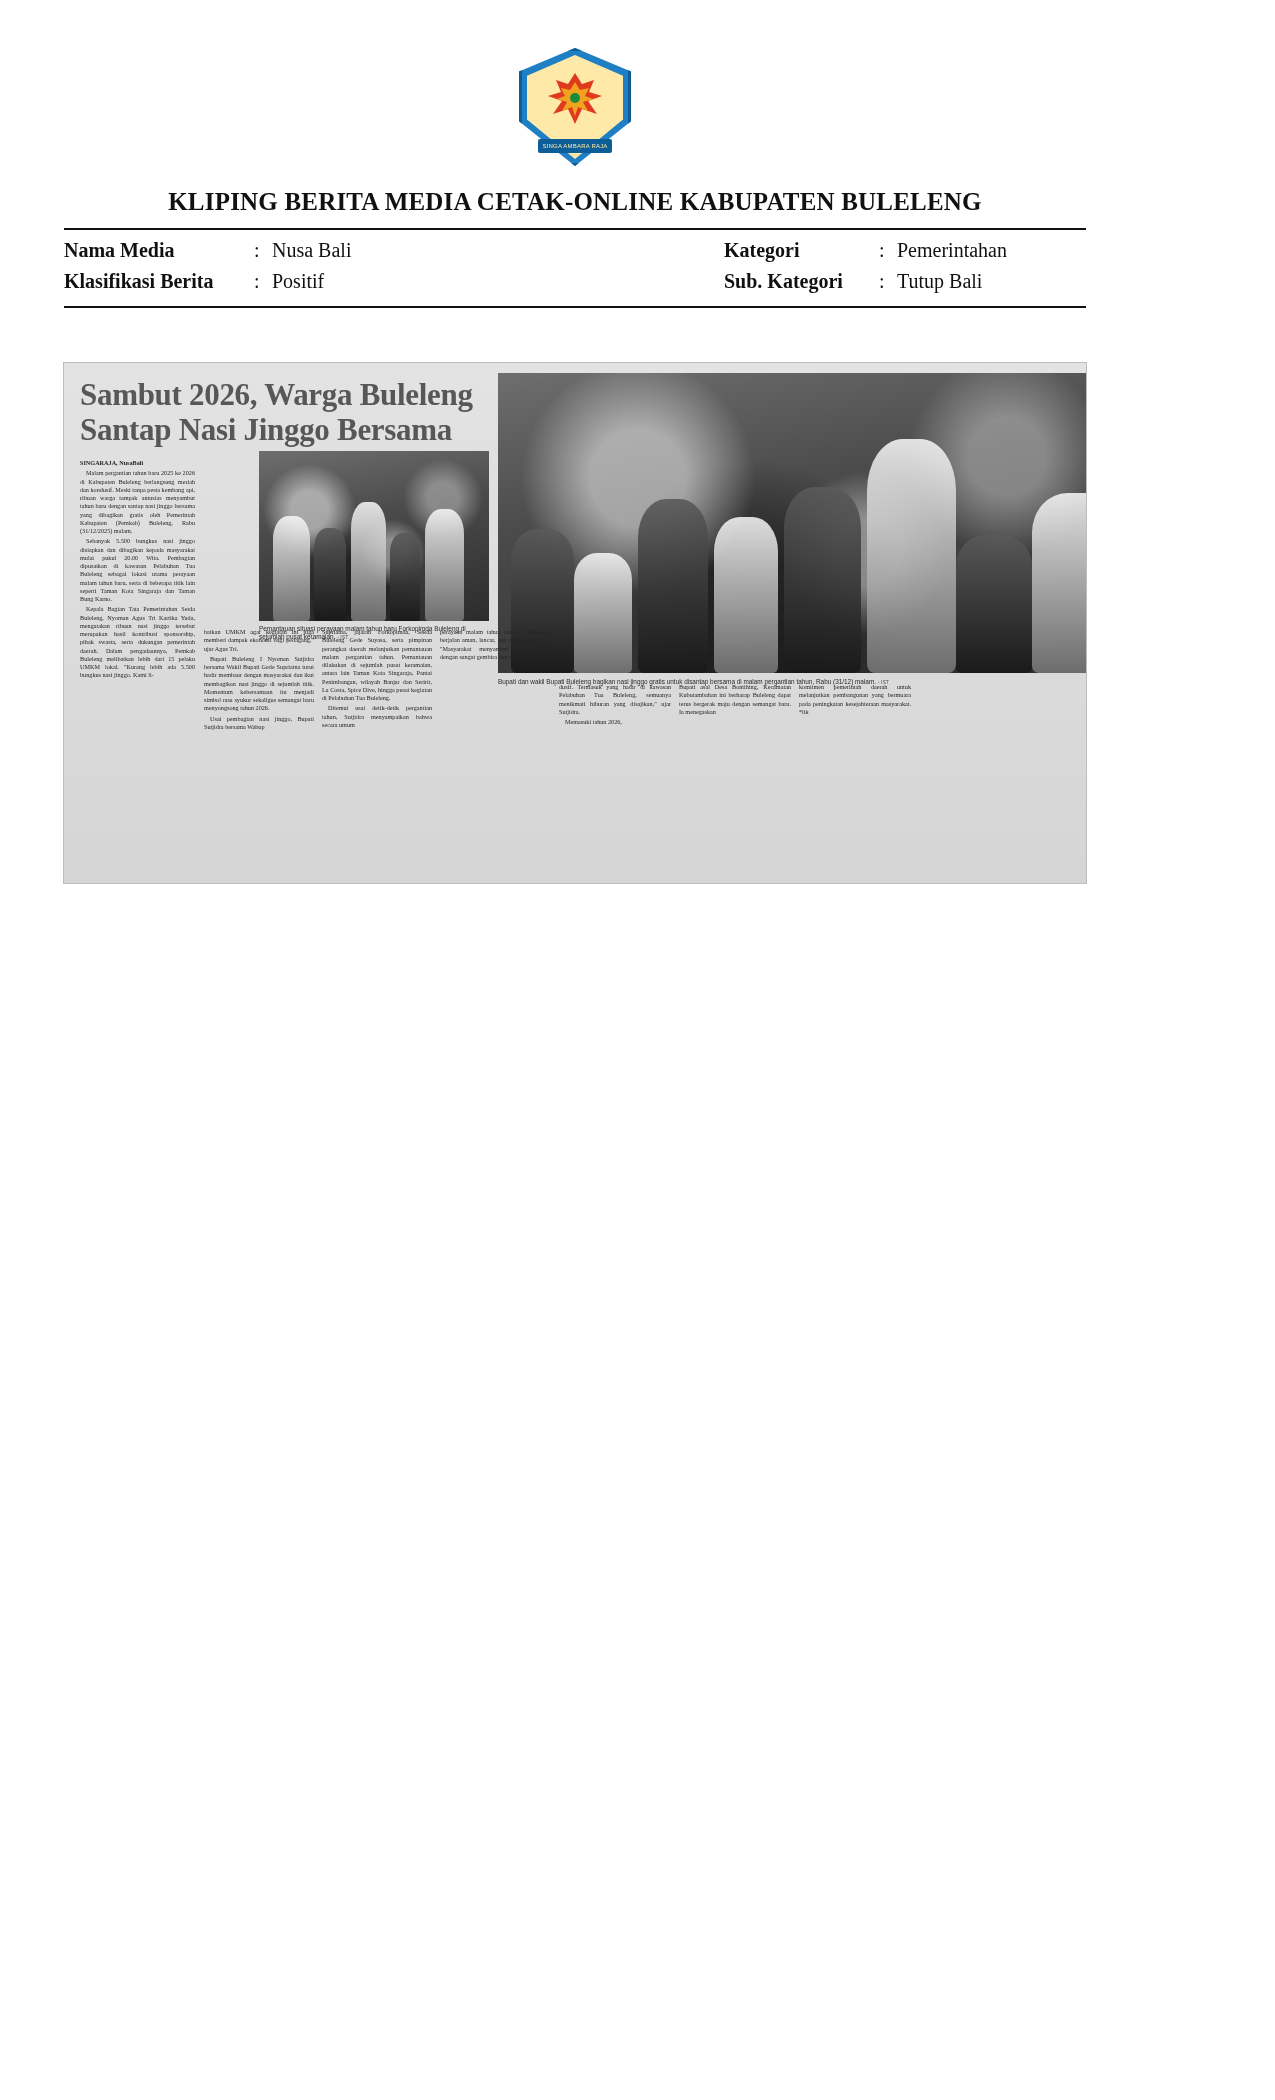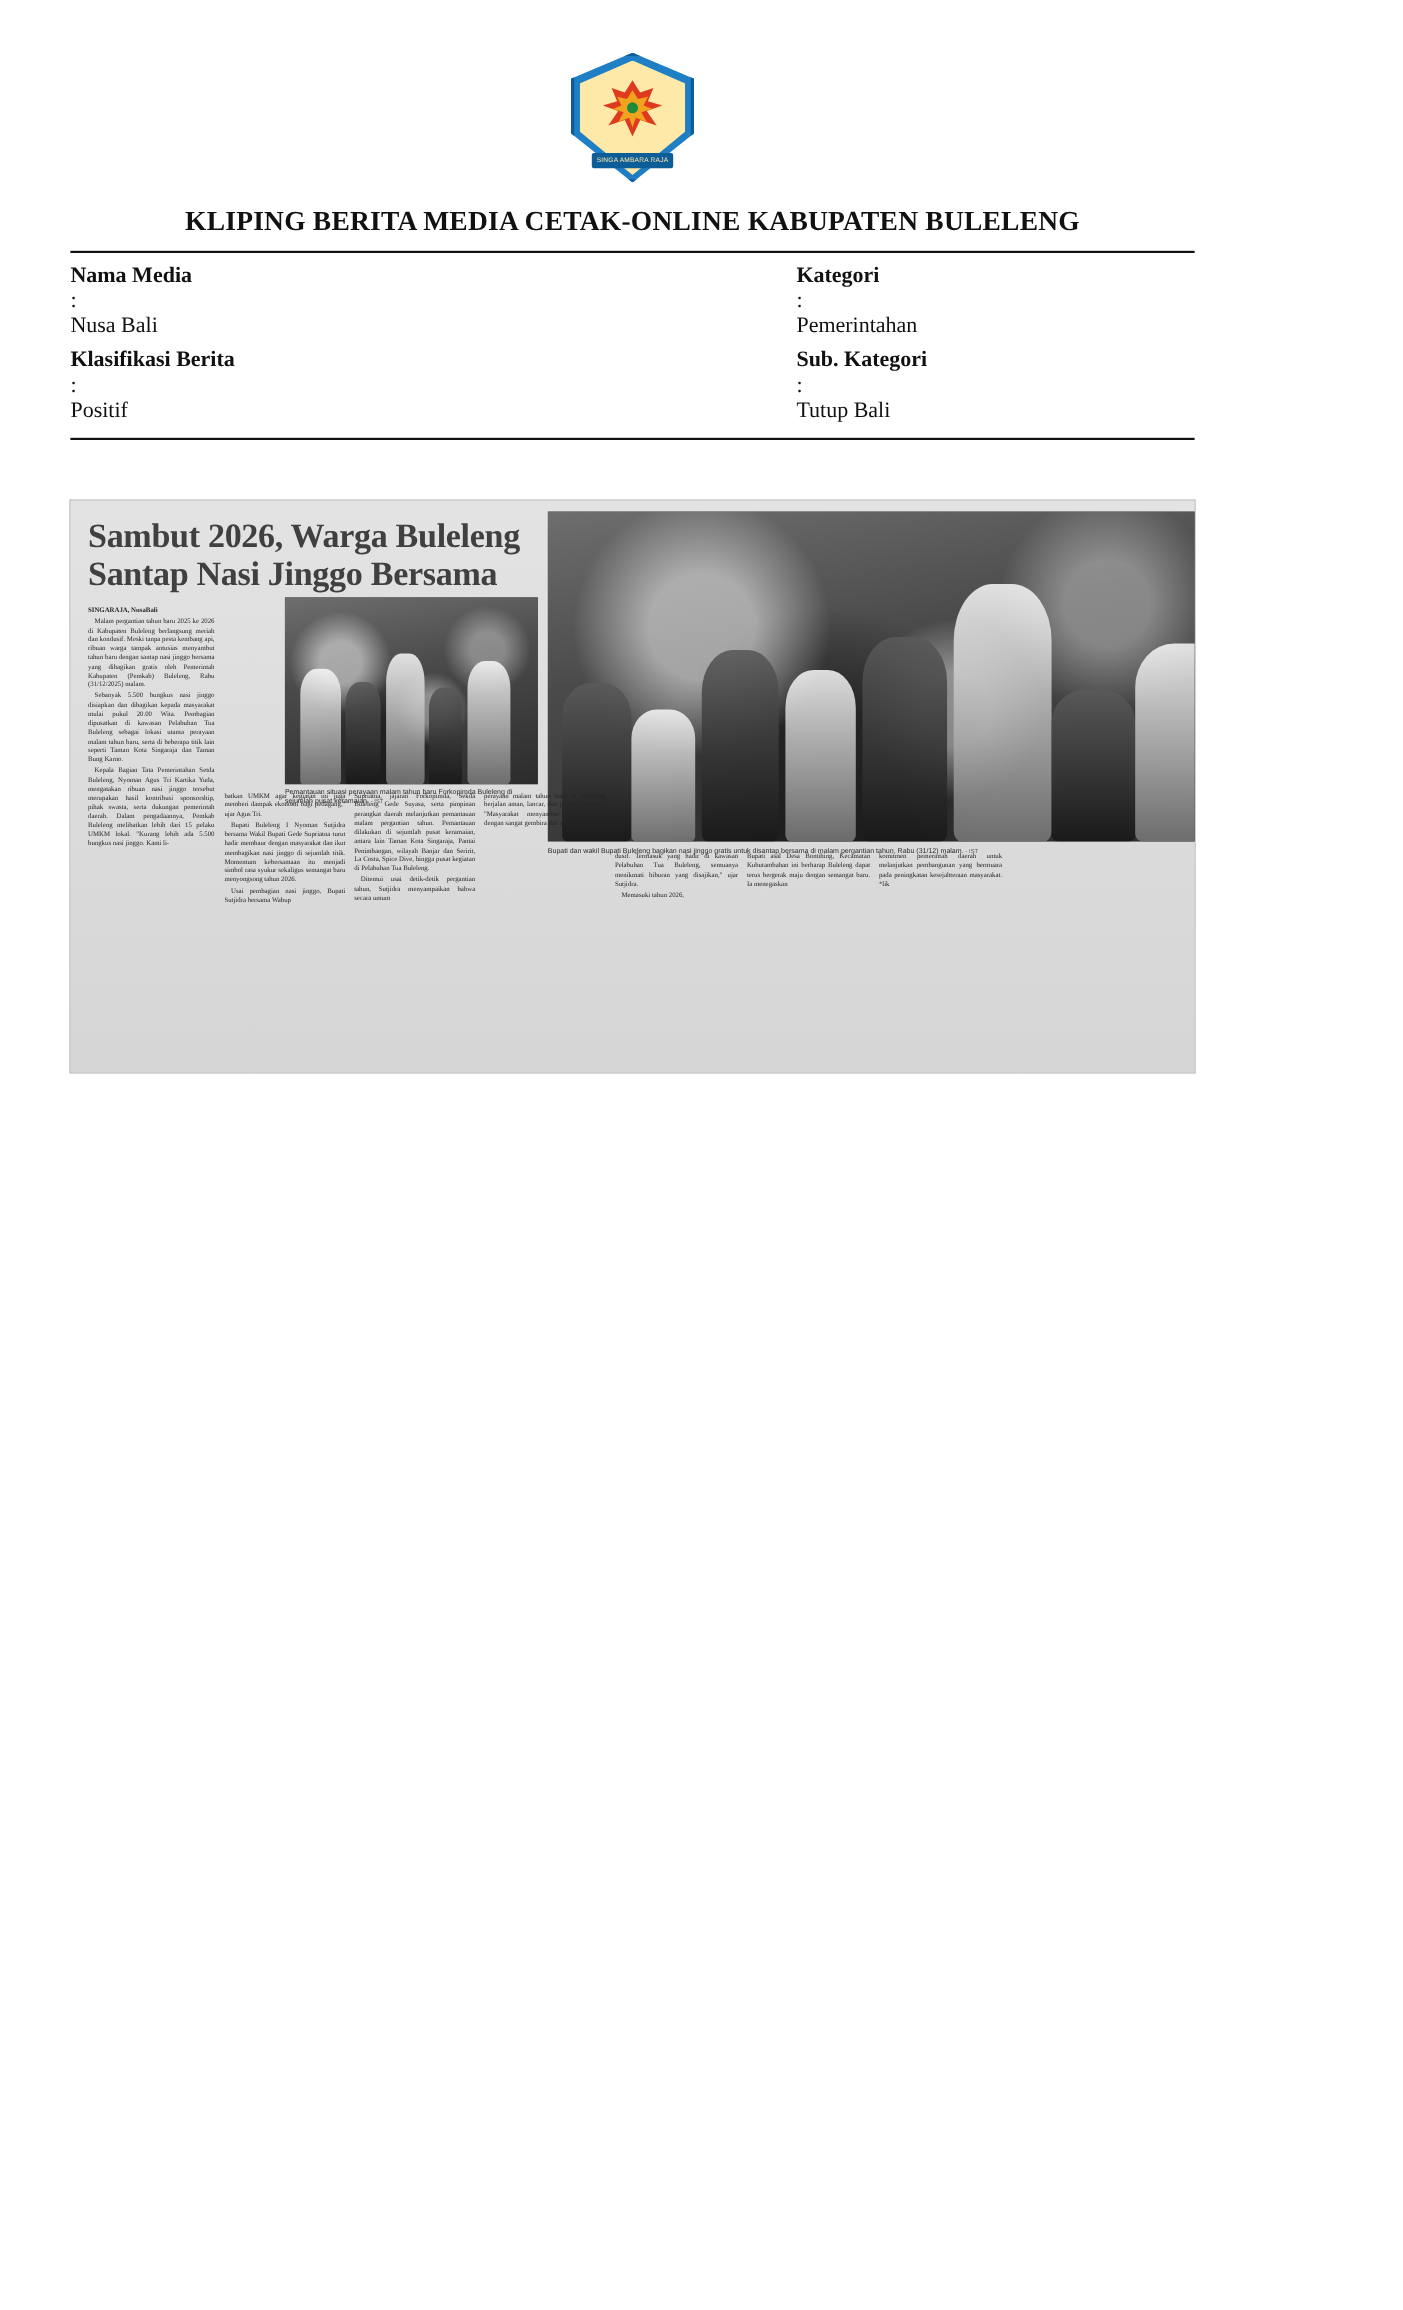--- a/index.html
+++ b/index.html
@@ -92,23 +92,22 @@
   }
   .meta-col {
     display: flex;
     flex-direction: column;
     gap: 8px;
   }
   .meta-col.left { width: 660px; }
   .meta-col.right { flex: 1; }
   .meta-row {
     display: flex;
-    align-items: flex-start;
+    align-items: flex-end;
     font-size: 20px;
-    flex-direction: column;
   }
   .meta-label {
     font-weight: bold;
     font-family: "Liberation Serif", serif;
   }
   .meta-col.left .meta-label { width: 190px; }
   .meta-col.right .meta-label { width: 155px; }
   .meta-colon { width: 18px; }
   .meta-value { font-family: "Liberation Serif", serif; }
 
@@ -144,21 +143,21 @@
     position: absolute;
     left: 16px;
     top: 14px;
     width: 420px;
   }
   .head-line {
     font-family: "Liberation Serif", serif;
     font-weight: bold;
     font-size: 31px;
     line-height: 1.14;
-    color: #404040;
+    color: #0369a1;
     letter-spacing: -.3px;
   }
 
   
   .art-col {
     position: absolute;
     font-size: 6.2px;
     line-height: 1.33;
     text-align: justify;
     color: #262626;

